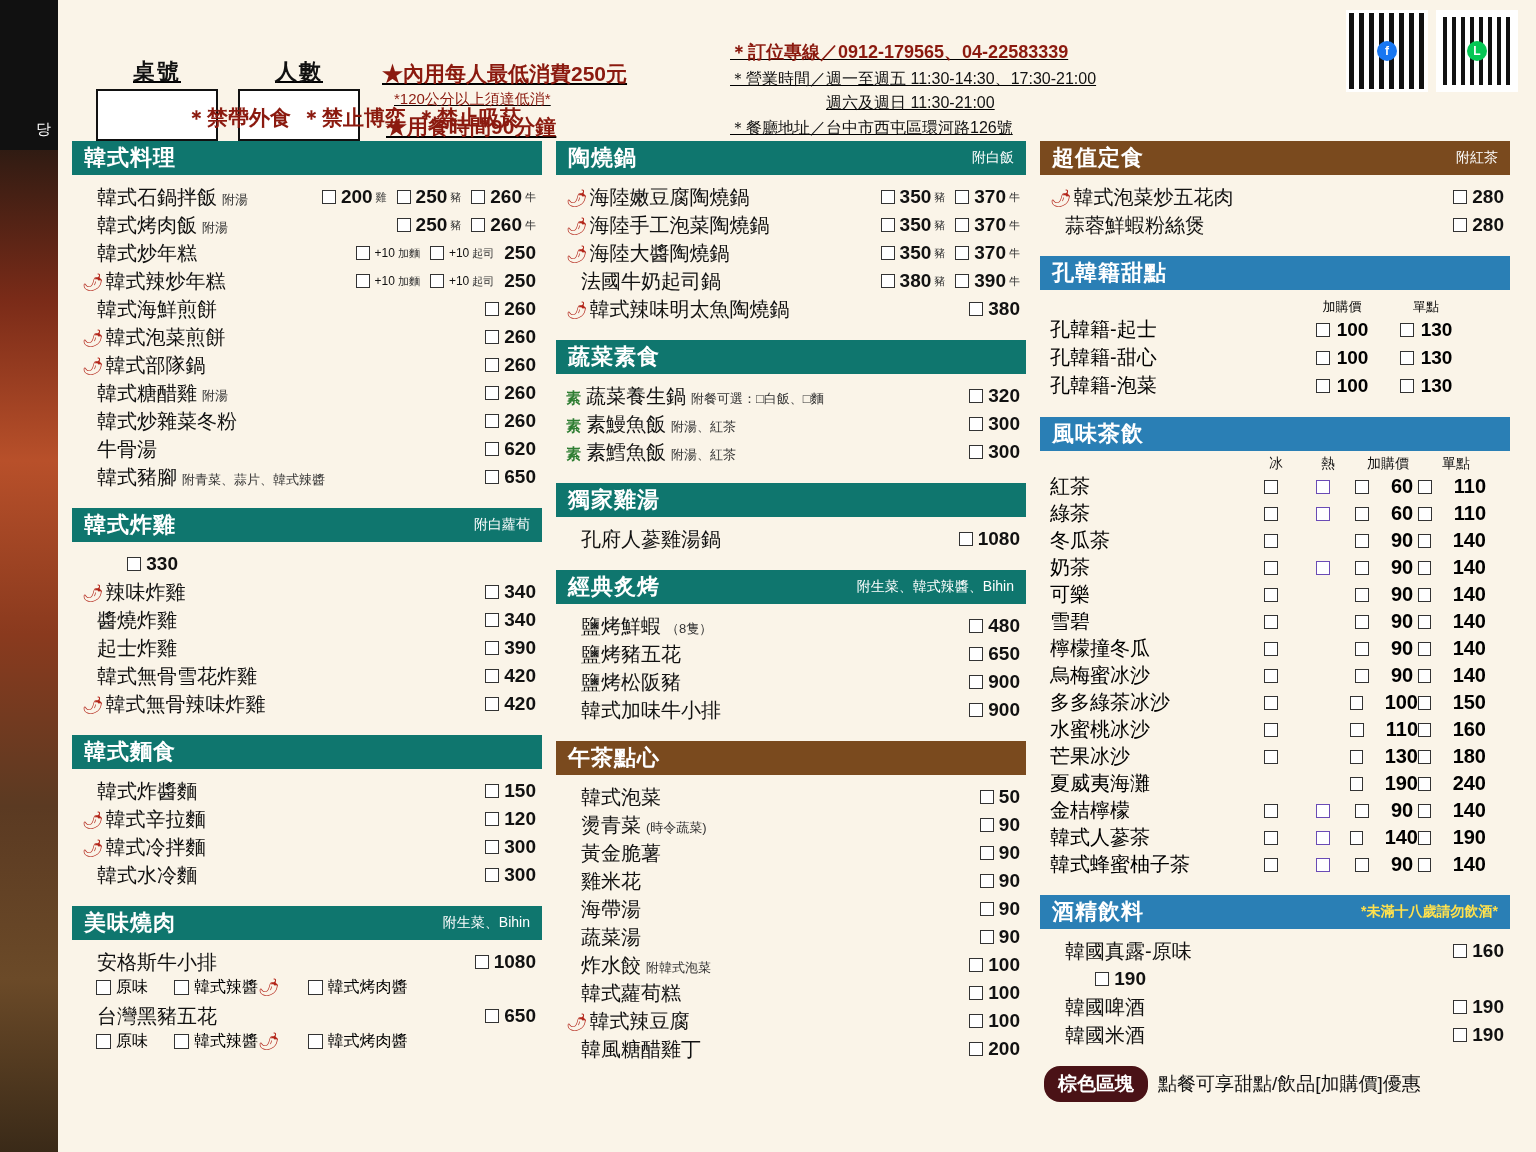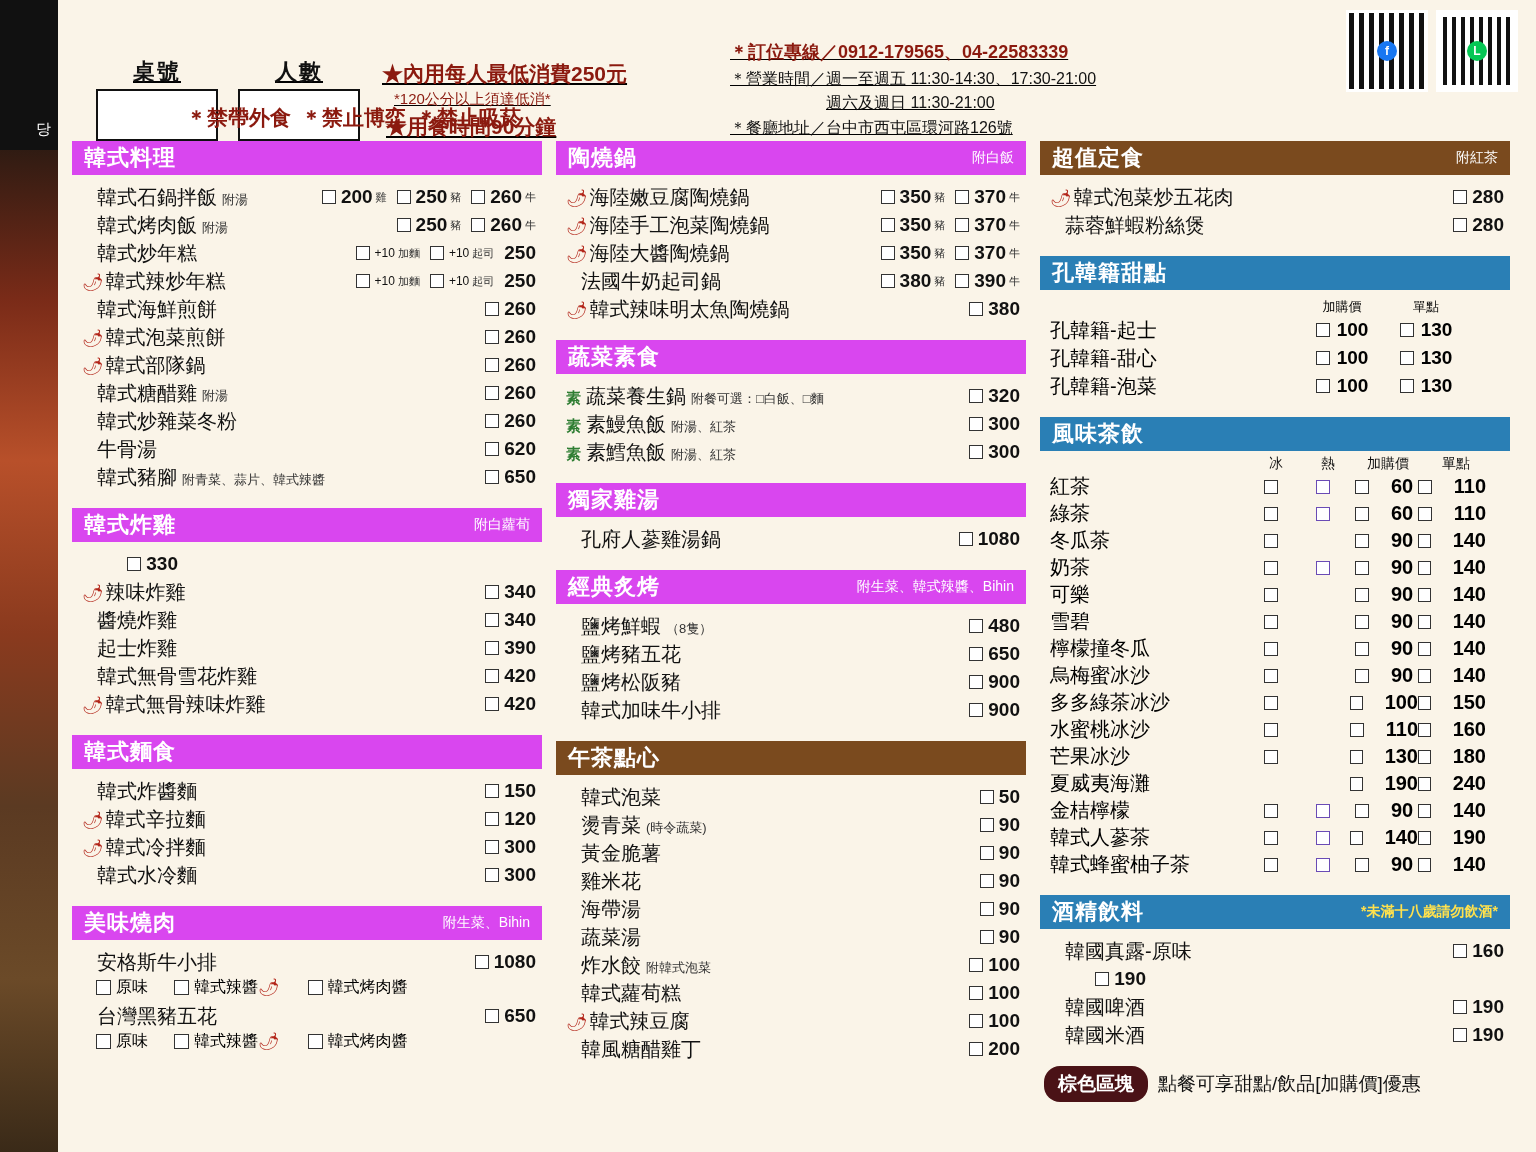--- a/index.html
+++ b/index.html
@@ -54,21 +54,21 @@
   .cols{ display:flex; gap:14px; padding:0 4px; }
   .col{ width:470px; }
   .col.c3{ width:470px; }
 
   .sec{ margin-bottom:11px; }
   .sec-hd{ height:34px; display:flex; align-items:center; justify-content:space-between;
            padding:0 12px; color:#fff; }
   .sec-hd .t{ font-size:22px; font-weight:bold; letter-spacing:1px; }
   .sec-hd .s{ font-size:14px; }
   .sec-hd .s.y{ color:#ffe14d; font-weight:bold; }
-  .hd-maroon{ background:#d946ef; }
+  .hd-maroon{ background:#0f766e; }
   .hd-brown{ background:#7a4a1e; }
   .hd-blue{ background:#2a7fb5; }
 
   .items{ padding:8px 6px 6px 10px; }
   .row{ display:flex; align-items:center; min-height:28px; font-size:20px; color:#111; }
   .row .nm{ flex:1; display:flex; align-items:baseline; white-space:nowrap; }
   .row .nm .sub{ font-size:13px; color:#333; margin-left:5px; }
   .chili{ color:#b3261a; margin-right:2px; font-size:17px; }
   .chili.sp{ display:inline-block; width:13px; }
   .pr{ display:flex; align-items:center; gap:2px; font-size:19px; }
@@ -86,21 +86,21 @@
   .tea-head span{ width:52px; text-align:center; }
   .tea-head .wide{ width:68px; }
   .tea-row{ display:flex; align-items:center; font-size:20px; min-height:27px; }
   .tea-row .nm{ width:196px; }
   .tea-row .c{ width:52px; display:flex; justify-content:center; }
   .tea-row .p{ width:68px; display:flex; align-items:center; justify-content:center; gap:19px; font-size:20px; font-weight:bold; }
 
   
   .des-head{ display:flex; font-size:13px; padding-left:250px; }
   .des-head span{ width:84px; text-align:center; }
-  .des-row{ display:flex; align-items:center; font-size:20px; min-height:28px; }
+  .des-row{ display:flex; font-size:20px; min-height:28px; }
   .des-row .nm{ width:250px; }
   .des-row .p{ width:84px; display:flex; align-items:center; justify-content:center; gap:4px; font-weight:bold; font-size:19px; }
 
   .opts-row{ display:flex; gap:26px; font-size:16px; padding:1px 0 4px 14px; align-items:center; }
   .opts-row .o{ display:flex; align-items:center; }
   .cbw{ width:15px; height:15px; border:1.5px solid #333; display:inline-block; background:#fff; margin-right:5px; }
 
   .footnote{ display:flex; align-items:center; gap:10px; margin-top:6px; padding-left:4px; }
   .pill{ background:#4a1216; color:#fff; font-size:19px; font-weight:bold; padding:5px 14px; border-radius:16px; }
   .footnote .txt{ font-size:19px; color:#111; }

